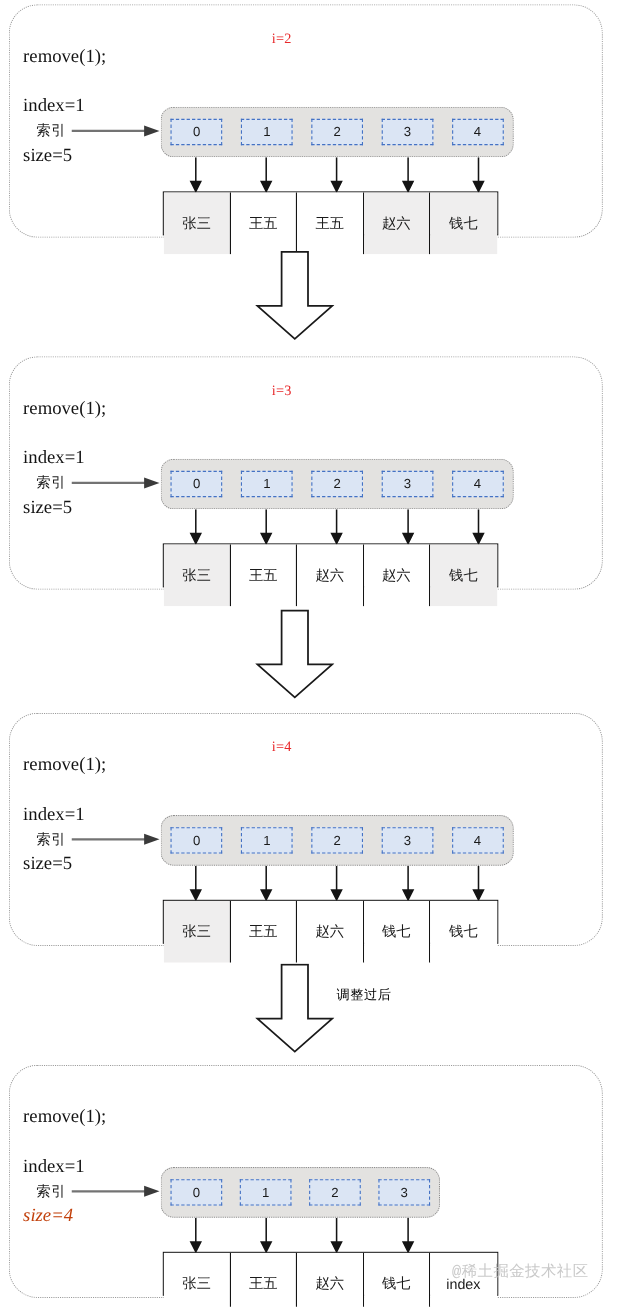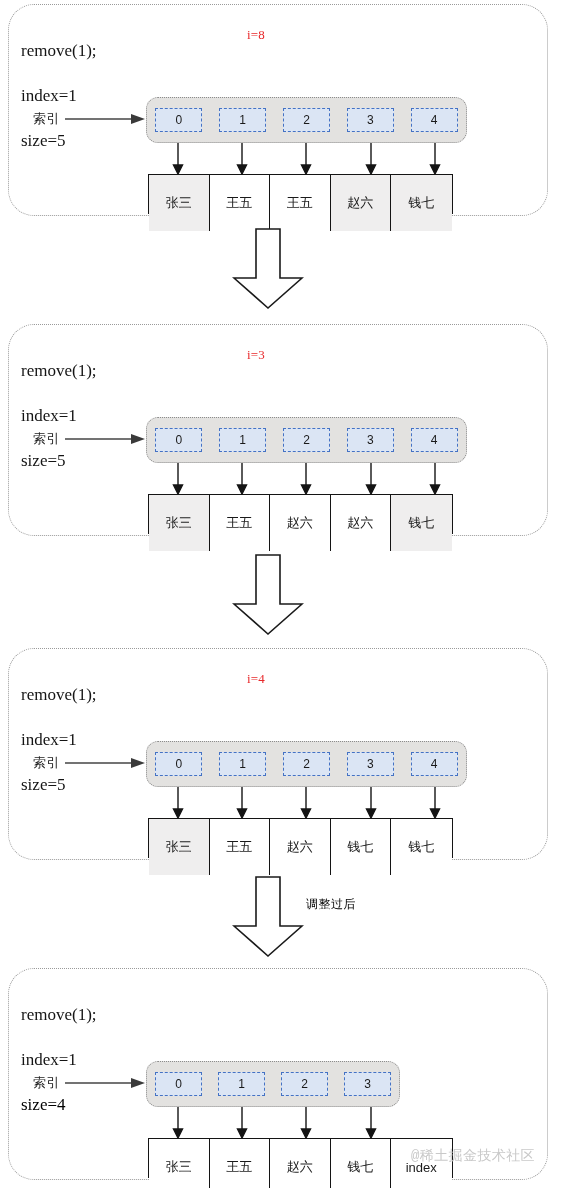--- a/index.html
+++ b/index.html
@@ -35,21 +35,21 @@
     position: absolute;
     left: 12px;
     top: 8px;
     font-family: "Liberation Serif", "DejaVu Serif", serif;
     font-size: 17px;
     line-height: 15px;
     color: #141414;
     white-space: pre;
   }
   .code-line { display: block; }
-  .code-line.red { color: #000000; }
+  .code-line.red { color: #c2410c; font-style: italic; }
 
   
   .iter-label {
     position: absolute;
     left: 238px;
     top: 22px;
     font-family: "Liberation Serif", "DejaVu Serif", serif;
     font-size: 13px;
     color: #e8282a;
     letter-spacing: 0.2px;
@@ -180,21 +180,21 @@
 </style>
 </head>
 <body>
 
 <div class="panel panel-1">
   <div class="code-block">
     <span class="code-line">remove(1);</span>
     <span class="code-line">index=1</span>
     <span class="code-line">size=5</span>
   </div>
-  <div class="iter-label">i=8</div>
+  <div class="iter-label">i=2</div>
 
   <div class="suoyin-wrap">
     <span class="suoyin-text">索引</span>
     <svg class="suoyin-arrow" width="82" height="12" viewBox="0 0 82 12">
       <line x1="0" y1="6" x2="68" y2="6" stroke="#737373" stroke-width="2"></line>
       <polygon points="66,1 80,6 66,11" fill="#3a3a3a"></polygon>
     </svg>
   </div>
 
   <div class="index-strip w5">

